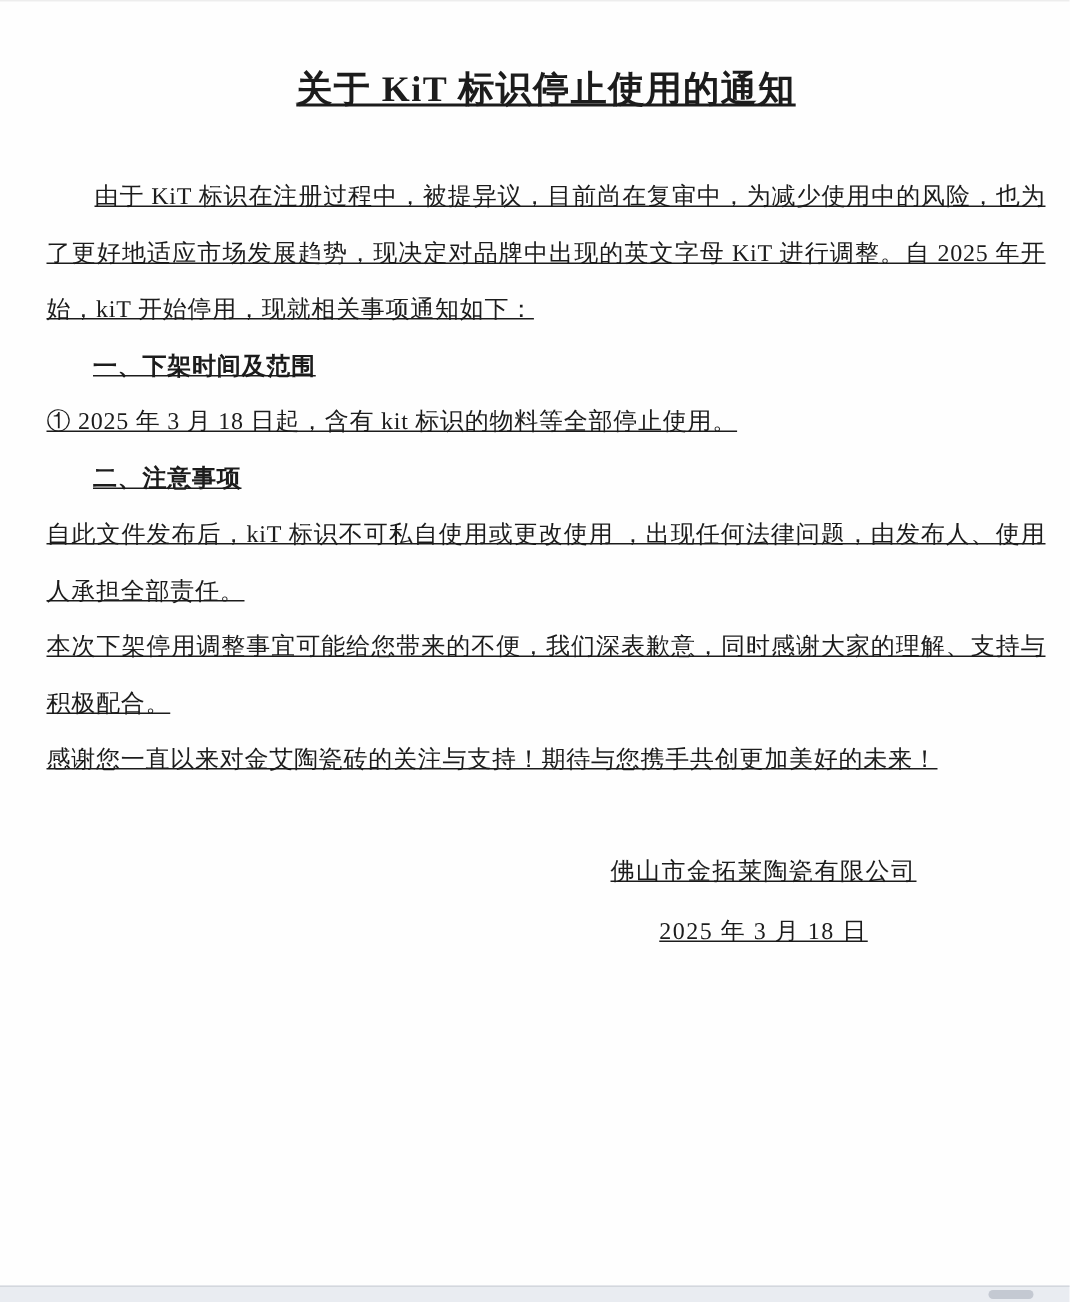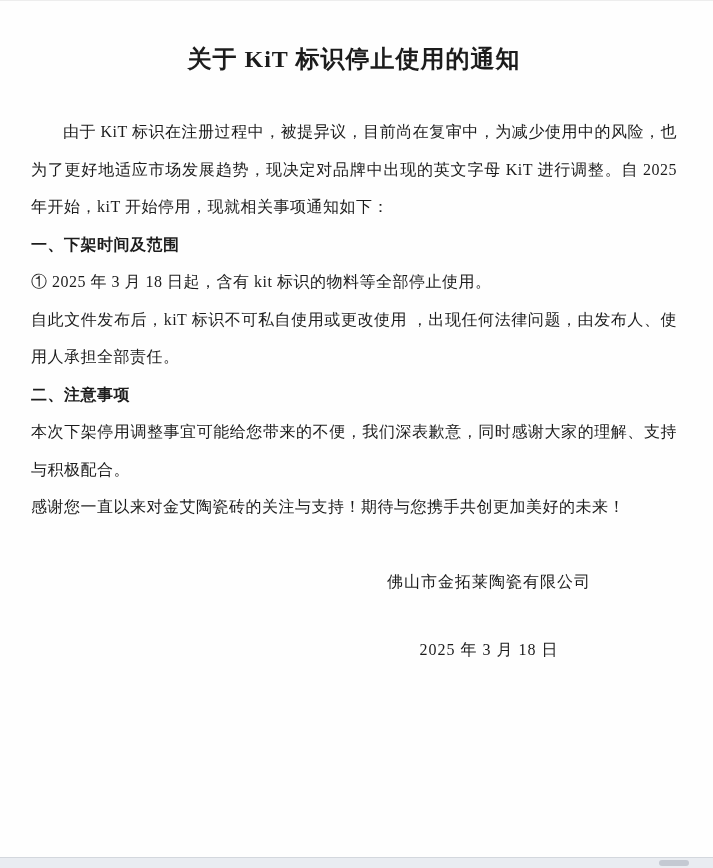--- a/index.html
+++ b/index.html
@@ -10,47 +10,47 @@
     color: #1c1c1c;
     position: relative;
     overflow: hidden;
   }
   .page {
     position: absolute; inset: 0;
     background: #fefefe;
     border-top: 1px solid #ededed;
   }
   .content {
-    padding: 42px 36px 0 31px;
+    padding: 42px 16px 0 31px;
+    text-decoration: underline;
   }
   .doc-title {
     font-size: 24px;
     font-weight: bold;
     text-align: center;
     margin: 0 0 38px 0;
     letter-spacing: 1px;
   }
   p.line {
     margin: 0;
     font-size: 16px;
     line-height: 37.5px;
     text-align: justify;
     letter-spacing: 0.5px;
   }
   p.indent { text-indent: 2em; }
-  p.heading { font-weight: bold; }
+  p.heading { font-weight: bold; margin-left: 31px; }
   .signature {
     margin-top: 36px;
     margin-left: auto;
     margin-right: 33px;
     width: 310px;
     display: flex;
     flex-direction: column;
     align-items: center;
-    gap: 28px;
   }
   .signature p.line { text-align: center; line-height: 40px; letter-spacing: 1px; }
   .bottom-bar {
     position: absolute;
     left: 0; right: 0; bottom: 0;
     height: 10px;
     background: #e9ecf1;
     border-top: 1px solid #d3d7dd;
   }
   .scroll-thumb {
@@ -70,23 +70,23 @@
     <h1 class="doc-title">关于 KiT 标识停止使用的通知</h1>
 
 
     <p class="line indent">由于 KiT 标识在注册过程中，被提异议，目前尚在复审中，为减少使用中的风险，也为了更好地适应市场发展趋势，现决定对品牌中出现的英文字母 KiT 进行调整。自 2025 年开始，kiT 开始停用，现就相关事项通知如下：</p>
 
     <p class="line heading">一、下架时间及范围</p>
 
     <p class="line">① 2025 年 3 月 18 日起，含有 kit 标识的物料等全部停止使用。</p>
 
 
+    <p class="line heading">二、注意事项</p>
+
     <p class="line">自此文件发布后，kiT 标识不可私自使用或更改使用 ，出现任何法律问题，由发布人、使用人承担全部责任。</p>
-
-    <p class="line heading">二、注意事项</p>
 
     <p class="line">本次下架停用调整事宜可能给您带来的不便，我们深表歉意，同时感谢大家的理解、支持与积极配合。</p>
 
 
     <p class="line">感谢您一直以来对金艾陶瓷砖的关注与支持！期待与您携手共创更加美好的未来！</p>
 
     <div class="signature">
       <p class="line">佛山市金拓莱陶瓷有限公司</p>
       <p class="line">2025 年 3 月 18 日</p>
     </div>

